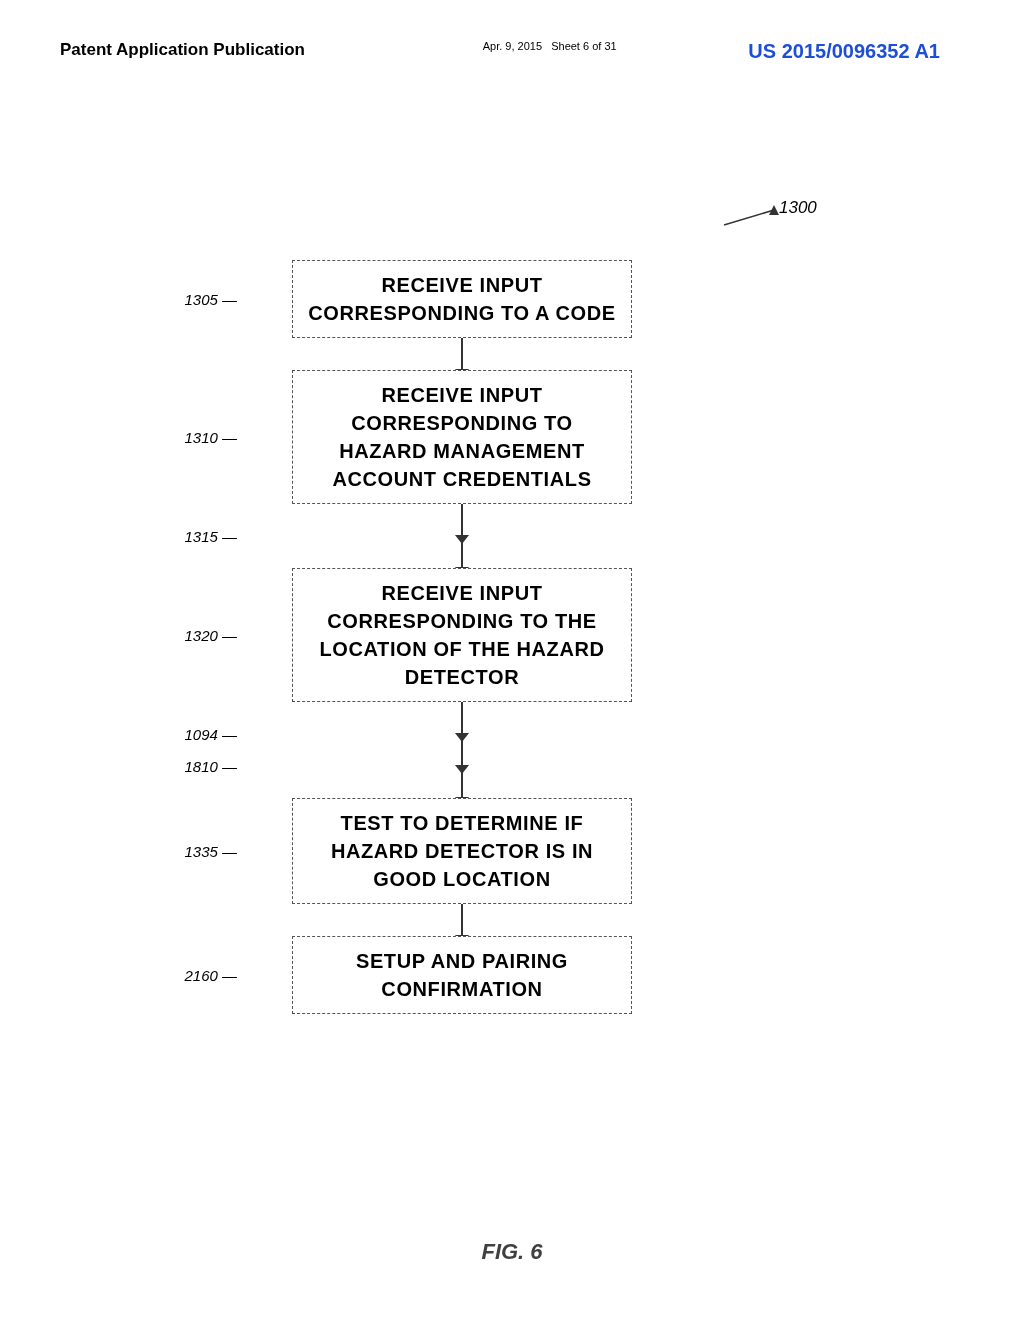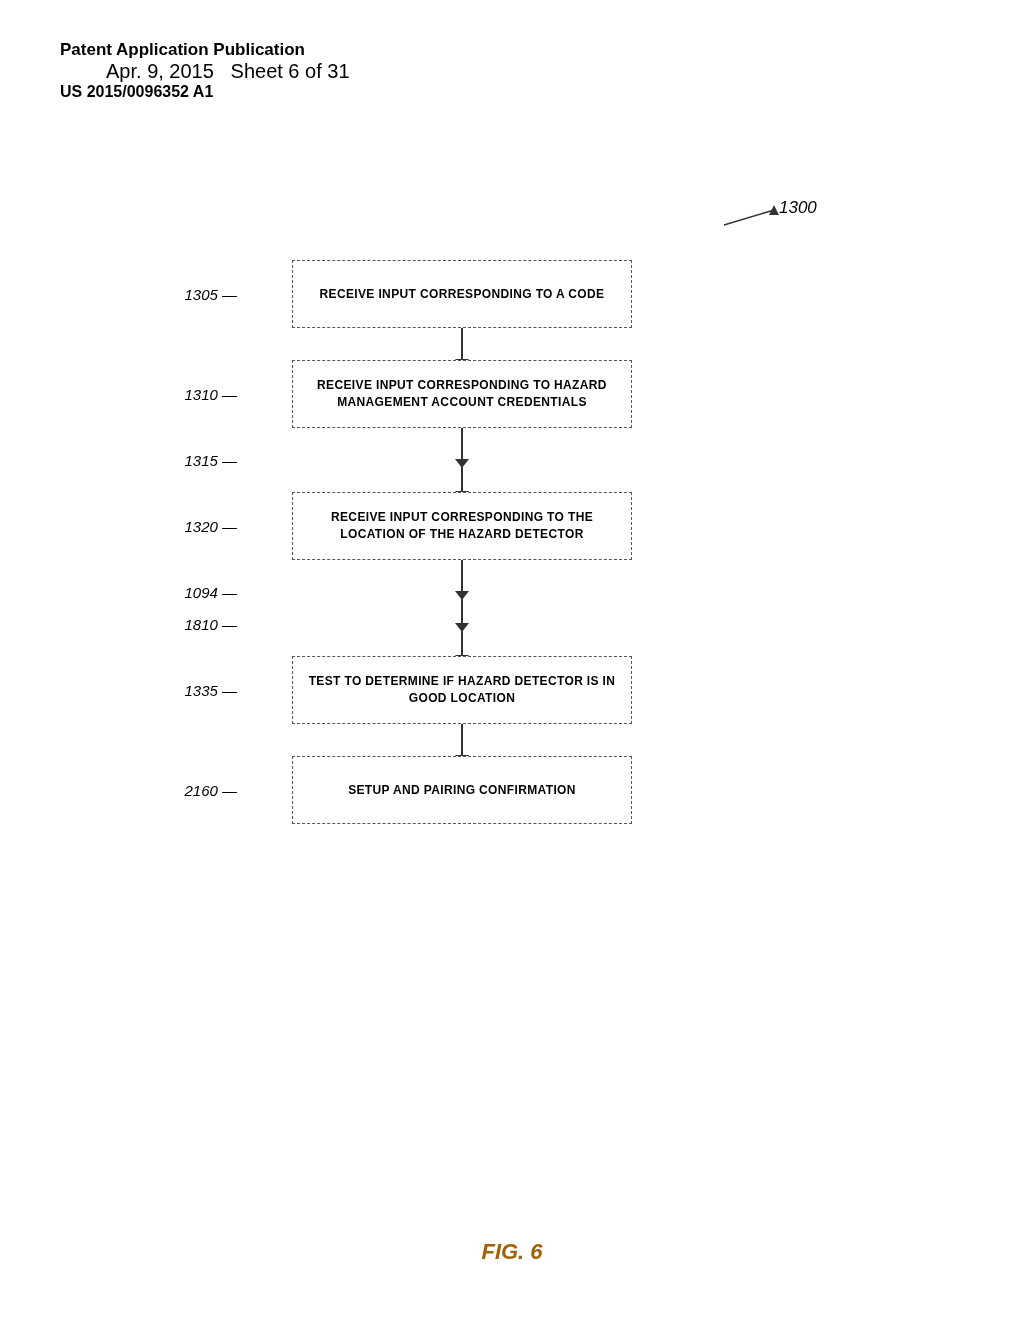--- a/index.html
+++ b/index.html
@@ -11,36 +11,35 @@
       position: relative;
       overflow: hidden;
     }
 
     
     .header {
       display: flex;
       justify-content: space-between;
       align-items: flex-start;
       padding: 40px 84px 0 60px;
-      flex-direction: column;
     }
     .header-left {
       font-size: 17px;
       font-weight: bold;
       color: #000;
     }
     .header-center {
-      font-size: 20px;
+      font-size: 11px;
       color: #000;
       text-align: left;
       margin-left: 46px;
     }
     .header-right {
-      font-size: 16px;
-      color: #000000;
+      font-size: 20px;
+      color: #1d4ed8;
       font-weight: bold;
     }
 
     
     .diagram-area {
       position: absolute;
       top: 100px;
       left: 0;
       width: 924px;
       height: 1150px;
@@ -80,21 +79,21 @@
     .step-box {
       border: 1.5px solid #555;
       border-radius: 0;
       background: #fff;
       width: 340px;
       min-height: 68px;
       display: flex;
       align-items: center;
       justify-content: center;
       text-align: center;
-      font-size: 12px;
+      font-size: 20px;
       font-weight: bold;
       color: #000;
       letter-spacing: 0.03em;
       line-height: 1.4;
       padding: 10px 15px;
       margin-left: auto;
       margin-right: auto;
       
       border-style: dashed;
       border-width: 1.5px;
@@ -121,21 +120,21 @@
 
     
     .fig-caption {
       position: absolute;
       bottom: 55px;
       left: 50%;
       transform: translateX(-50%);
       font-size: 22px;
       font-weight: bold;
       font-style: italic;
-      color: #a16207;
+      color: #404040;
       text-align: right;
     }
   </style>
 </head>
 <body>
 
 <div class="header">
   <div class="header-left">Patent Application Publication</div>
   <div class="header-center">
     <span>Apr. 9, 2015</span>&nbsp;&nbsp;

